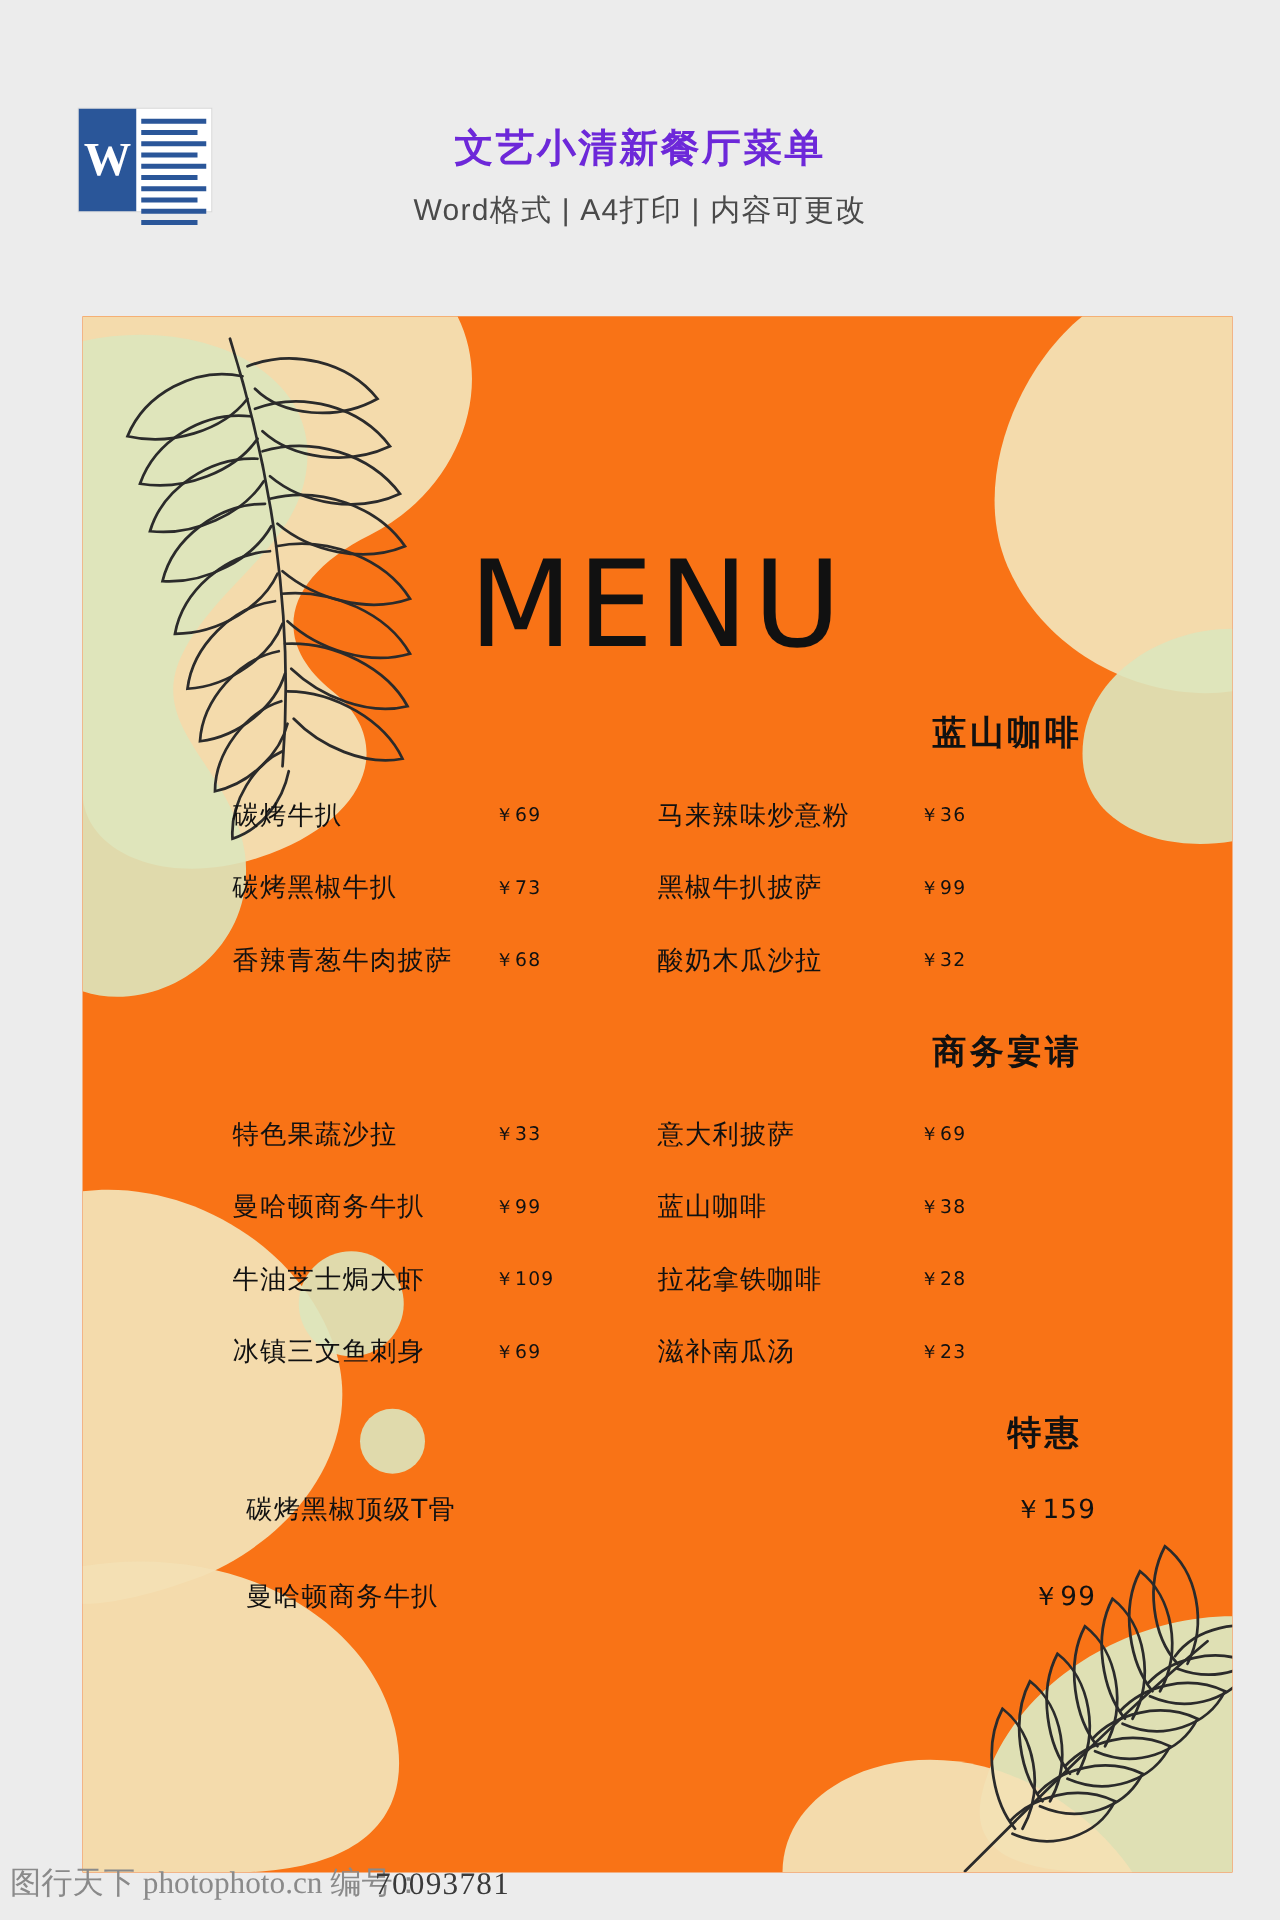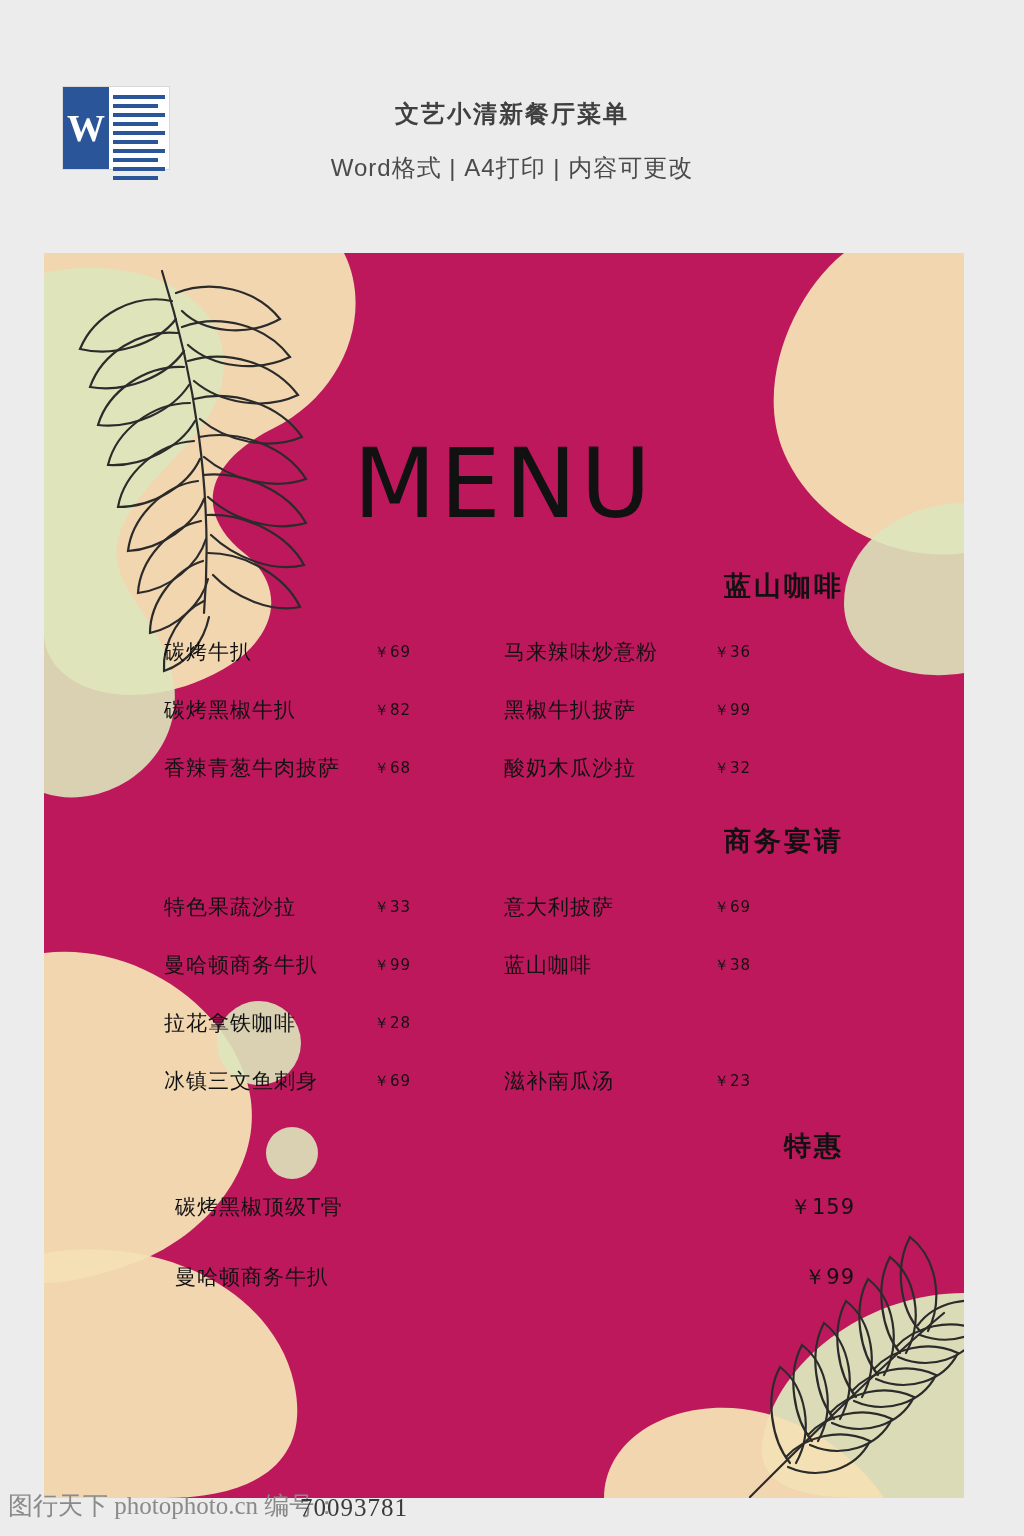--- a/index.html
+++ b/index.html
@@ -60,44 +60,44 @@
     background: #2a5699;
   }
   .word-logo .wl-right i:nth-child(2n) { width: 86%; }
 
   .header-title {
     position: absolute;
     left: 0;
     top: 98px;
     width: 1024px;
     text-align: center;
-    color: #404040;
-    font-size: 24px;
+    color: #6d28d9;
+    font-size: 31px;
     font-weight: bold;
     letter-spacing: 2px;
   }
   .header-sub {
     position: absolute;
     left: 0;
     top: 152px;
     width: 1024px;
     text-align: center;
     color: #4a4a4a;
     font-size: 24px;
     letter-spacing: 1px;
   }
 
   
   .poster {
     position: absolute;
-    left: 44px;
+    left: 66px;
     top: 253px;
     width: 920px;
     height: 1245px;
-    background: #be185d;
+    background: #f97316;
     overflow: hidden;
   }
   .poster svg.deco {
     position: absolute;
     left: 0; top: 0;
     width: 920px;
     height: 1245px;
   }
 
   .menu-title {
@@ -308,21 +308,21 @@
         <span class="pr">￥69</span>
       </div>
       <div class="cell">
         <span class="nm">马来辣味炒意粉</span>
         <span class="pr">￥36</span>
       </div>
     </div>
     <div class="row">
       <div class="cell">
         <span class="nm">碳烤黑椒牛扒</span>
-        <span class="pr">￥82</span>
+        <span class="pr">￥73</span>
       </div>
       <div class="cell">
         <span class="nm">黑椒牛扒披萨</span>
         <span class="pr">￥99</span>
       </div>
     </div>
     <div class="row">
       <div class="cell">
         <span class="nm">香辣青葱牛肉披萨</span>
         <span class="pr">￥68</span>
@@ -351,20 +351,24 @@
       <div class="cell">
         <span class="nm">曼哈顿商务牛扒</span>
         <span class="pr">￥99</span>
       </div>
       <div class="cell">
         <span class="nm">蓝山咖啡</span>
         <span class="pr">￥38</span>
       </div>
     </div>
     <div class="row">
+      <div class="cell">
+        <span class="nm">牛油芝士焗大虾</span>
+        <span class="pr">￥109</span>
+      </div>
       <div class="cell">
         <span class="nm">拉花拿铁咖啡</span>
         <span class="pr">￥28</span>
       </div>
     </div>
     <div class="row">
       <div class="cell">
         <span class="nm">冰镇三文鱼刺身</span>
         <span class="pr">￥69</span>
       </div>

